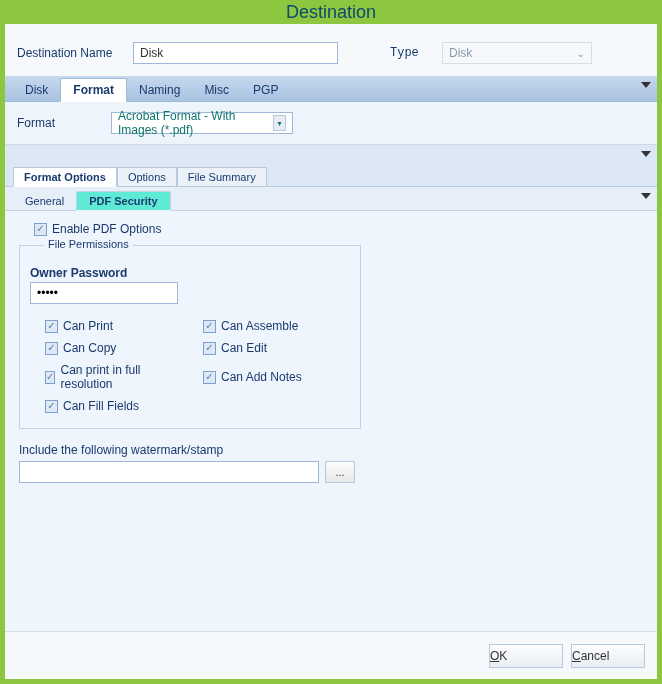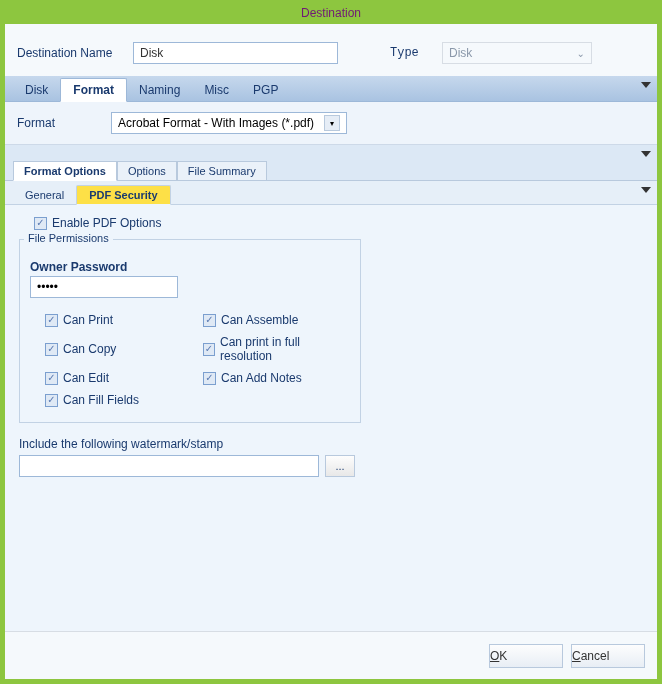--- a/index.html
+++ b/index.html
@@ -6,22 +6,22 @@
   body { font-family: "Segoe UI", Tahoma, Arial, sans-serif; font-size: 12px; color: #333; background: #fff; }
   .window {
     width: 662px; height: 684px;
     border: 5px solid #8dc63f;
     display: flex; flex-direction: column;
     position: relative;
   }
   .titlebar {
     background: #8dc63f;
     height: 22px;
-    display: flex; align-items: center; justify-content: center;
-    color: #701a75; font-size: 12px;
+    display: flex; justify-content: center;
+    color: #0c4a6e; font-size: 18px;
     margin-top: -3px;
   }
   .content { flex: 1; display: flex; flex-direction: column; background: #f5f9fc; }
   
   
   .top-row {
     padding: 18px 12px 12px 12px;
     display: flex; align-items: center; gap: 12px;
     color: #1a3a6e;
   }
@@ -61,50 +61,50 @@
   
   .format-row {
     background: #eef4fb; padding: 10px 12px;
     display: flex; align-items: center; gap: 8px; color: #1a3a6e;
     border-bottom: 1px solid #cdd9e8;
   }
   .format-row label { width: 86px; }
   .combo {
     height: 22px; border: 1px solid #9db8d8; background: #fff;
     display: inline-flex; align-items: center; justify-content: space-between;
-    padding: 0 6px; width: 236px; color: #000000;
+    padding: 0 6px; width: 182px; color: #0f766e;
   }
   .combo .chev-btn {
     width: 16px; height: 16px; background: #e6edf6; border: 1px solid #b8c9dd;
     display: flex; align-items: center; justify-content: center; font-size: 8px;
   }
 
   
   .tabbar2 {
-    background: #dce8f5; display: flex; padding-left: 8px; height: 36px;
+    background: #dce8f5; display: flex; padding-left: 8px; height: 42px;
     border-bottom: 1px solid #b8c9dd; position: relative; align-items: flex-end;
   }
   .tabbar2 .tab {
     padding: 3px 10px; color: #1a3a6e; border: 1px solid #b8c9dd; background: #eaf1f9;
     margin-right: 0px; border-bottom: none; font-size: 11px;
   }
   .tabbar2 .tab.active {
     background: #fff; font-weight: bold; border-bottom: 1px solid #fff; margin-bottom: -1px;
   }
 
   
   .tabbar3 {
     background: #e6eff8; display: flex; padding-left: 8px; height: 24px;
     border-bottom: 1px solid #c2d2e4; position: relative; align-items: flex-end;
   }
   .tabbar3 .tab {
     padding: 3px 12px; color: #1a3a6e; font-size: 11px;
   }
   .tabbar3 .tab.active {
-    background: #fde047; border: 1px solid #c2d2e4; border-bottom: 1px solid #eef5fc;
+    background: #5eead4; border: 1px solid #c2d2e4; border-bottom: 1px solid #eef5fc;
     margin-bottom: -1px; font-weight: bold; border-radius: 2px 2px 0 0;
   }
 
   
   .panel {
     background: #eef5fc; flex: 1; padding: 10px 14px; color: #1a3a6e;
     overflow: auto;
   }
   .check-row { display: inline-flex; align-items: center; gap: 5px; margin: 1px 15px; }
   .chkbox {
@@ -112,21 +112,21 @@
     display: inline-flex; align-items: center; justify-content: center;
     font-size: 10px; color: #5a7ab2; line-height: 1;
   }
   .chkbox.checked::after { content: "✓"; }
   
   .fieldset {
     border: 1px solid #c2d2e4; margin-top: 8px; padding: 6px 10px 14px 10px;
     position: relative; width: 342px;
   }
   .fieldset .legend {
-    position: absolute; top: -8px; left: 4px; background: #eef5fc; padding: 0 4px;
+    position: absolute; top: -8px; left: 24px; background: #eef5fc; padding: 0 4px;
     color: #1a3a6e; font-size: 11px;
   }
   .pwd-row { display: flex; gap: 8px; margin-top: 14px; }
   .pwd-col { display: flex; flex-direction: column; gap: 2px; }
   .pwd-col label { font-size: 12px; color: #1a3a6e; font-weight: bold; }
   .pwd-col input {
     width: 148px; height: 22px; border: 1px solid #9db8d8; padding: 1px 6px; font: inherit;
   }
   .perm-grid {
     display: grid; grid-template-columns: 150px 170px; gap: 6px 8px; margin-top: 14px;
@@ -238,25 +238,25 @@
           <div class="check-row">
               <span class="chkbox checked"></span>
               <span>Can Assemble</span>
             </div>
           <div class="check-row">
               <span class="chkbox checked"></span>
               <span>Can Copy</span>
             </div>
           <div class="check-row">
               <span class="chkbox checked"></span>
+              <span>Can Edit</span>
+            </div>
+          <div class="check-row">
+              <span class="chkbox checked"></span>
               <span>Can print in full resolution</span>
-            </div>
-          <div class="check-row">
-              <span class="chkbox checked"></span>
-              <span>Can Edit</span>
             </div>
           <div class="check-row">
               <span class="chkbox checked"></span>
               <span>Can Add Notes</span>
             </div>
           <div class="check-row">
               <span class="chkbox checked"></span>
               <span>Can Fill Fields</span>
             </div>
         </div>

